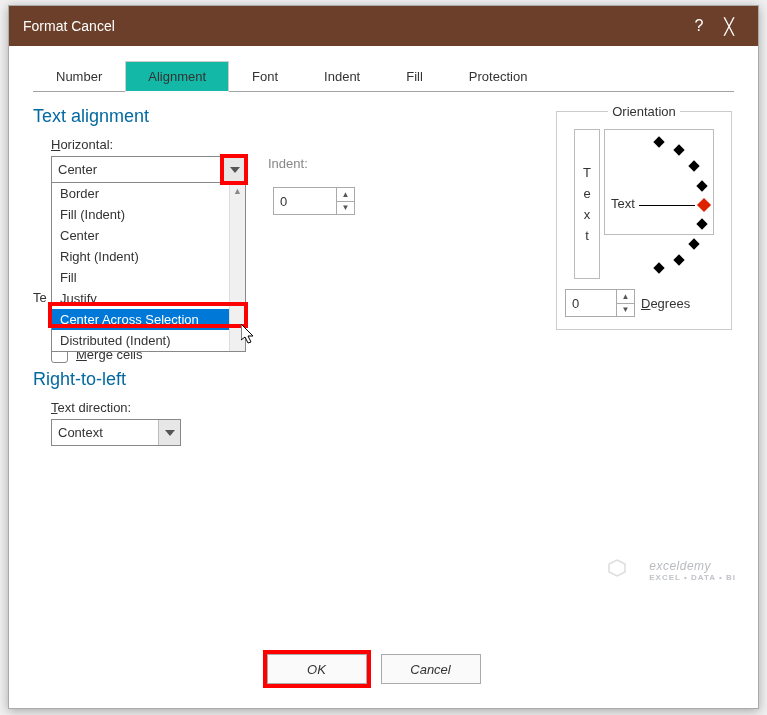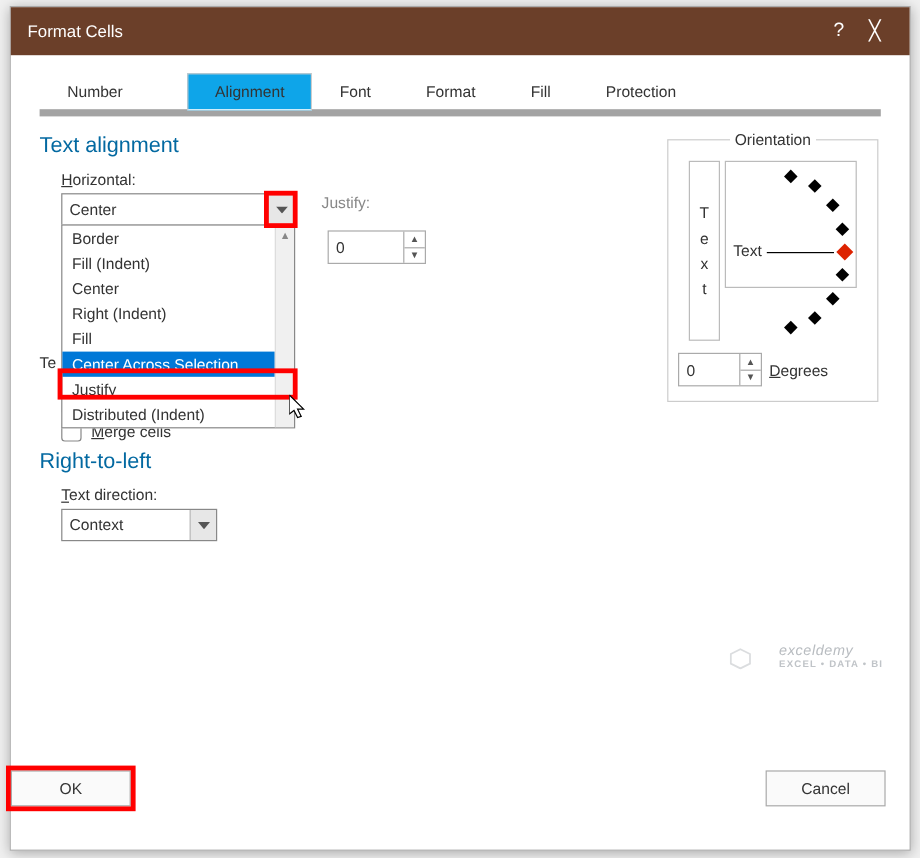--- a/index.html
+++ b/index.html
@@ -35,36 +35,35 @@
   .titlebar .title { flex: 1; }
   .titlebar .help-icon { width: 30px; text-align: center; font-size: 16px; cursor: pointer;}
   .titlebar .close-icon { width: 30px; text-align: center; font-size: 16px; cursor: pointer;}
   .content {
     flex: 1;
     padding: 14px 24px 10px 24px;
     display: flex;
     flex-direction: column;
     position: relative;
   }
-  .tabs { display: flex; border-bottom: 6px solid #a3a3a3; margin-bottom: 8px;}
+  .tabs { display: flex; border-bottom: 1px solid #a3a3a3; margin-bottom: 8px;}
   .tab {
     padding: 7px 22px;
     font-size: 13px;
     cursor: pointer;
     border: 1px solid transparent;
     border-bottom: none;
     position: relative;
     top: 1px;
     color: #333;
   }
   .tab.active {
-    background: #0ea5e9;
+    background: #14b8a6;
     border: 1px solid #ccc;
     border-bottom: 1px solid #fff;
-    margin-left: 31px;
   }
   .body-row { display: flex; gap: 30px; }
   .col-left { flex: 1; position: relative; }
   .col-right { width: 180px; }
   .group-title { margin: 6px 0 10px 0; font-size: 18px; color: #0369a1; }
   .field-label { margin: 4px 0 4px 18px; font-size: 13px; }
   .underline { text-decoration: underline; text-decoration-skip-ink: none; }
   .select-box {
     display: flex; align-items: stretch;
     margin-left: 18px;
@@ -178,63 +177,64 @@
   }
   .diamond {
     position:absolute; width:8px; height:8px; background:#000;
     transform: rotate(45deg);
   }
   .diamond.red { background:#d20; width:10px;height:10px;}
   .degrees-row {
     display:flex; align-items:center; gap:6px; margin-top:10px;
   }
   .dialog-buttons {
-    display:flex; justify-content:space-between; gap:14px;
-    padding: 12px 20px 36px 0;
+    display:flex; justify-content:center; gap:14px;
+    padding: 12px 20px 24px 0;
+    font-style: italic;
   }
   .btn-std {
     width:100px; height:30px;
     border:1px solid #aaa; background:#fafafa;
     font-size:13px; cursor:pointer;
     display:flex;align-items:center;justify-content:center;
   }
   .btn-ok-hl { outline: 4px solid #f00; outline-offset: 0px; }
   .rtl-section { margin-top: 4px;}
   .te-label {
     position:absolute; left:0; top:190px; font-size:13px;
   }
   .watermark {
     position:absolute;
-    right:22px; bottom:72px;
+    right:22px; bottom:60px;
     font-size:12px; color:#b8bcc0;
-    display:flex; align-items:flex-end; gap:23px;
+    display:flex; align-items:flex-start; gap:23px;
     font-style:italic;
     letter-spacing:0.5px;
   }
   .watermark svg { opacity:0.5; }
   .watermark .sub { font-size:8px; font-style:normal; letter-spacing:1px; display:block; color:#c0c4c8;font-weight:bold;}
 </style>
 </head>
 <body>
 
 <div class="window">
 
   <div class="titlebar">
-    <span class="title">Format Cells</span>
+    <span class="title">Format Cancel</span>
     <span class="help-icon">?</span>
     <span class="close-icon">╳</span>
   </div>
 
   <div class="content">
 
     <div class="tabs">
       <div class="tab">Number</div>
       <div class="tab active">Alignment</div>
       <div class="tab">Font</div>
-      <div class="tab">Format</div>
+      <div class="tab">Indent</div>
       <div class="tab">Fill</div>
       <div class="tab">Protection</div>
     </div>
 
     <div class="body-row">
 
       <div class="col-left">
 
         <div class="group-title">Text alignment</div>
 
@@ -246,21 +246,21 @@
           <div class="select-box">
             <div class="value">Center</div>
             <div class="arrow hl-red">
               <svg width="10" height="6">
                   <polygon points="0,0 10,0 5,6"></polygon>
                 </svg>
             </div>
           </div>
 
           <div class="indent-row">
-            <span class="indent-label">Justify:</span>
+            <span class="indent-label">Indent:</span>
           </div>
         </div>
 
         <div style="display:flex; margin-left:240px; margin-top:4px;">
           <div class="spinner">
             <div class="val">0</div>
             <div class="btns">
               <div>▲</div>
               <div>▼</div>
             </div>
@@ -269,22 +269,22 @@
 
         <div class="dropdown-list">
           <div class="dd-scrollbar">
             <div class="btn">▲</div>
           </div>
           <div class="item">Border</div>
           <div class="item">Fill (Indent)</div>
           <div class="item">Center</div>
           <div class="item">Right (Indent)</div>
           <div class="item">Fill</div>
+          <div class="item">Justify</div>
           <div class="item selected">Center Across Selection</div>
-          <div class="item">Justify</div>
           <div class="item">Distributed (Indent)</div>
         </div>
         <div class="hl-red-thick" style="left:15px; top:202px; width:200px; height:26px;"></div>
 
         <svg class="cursor-arrow" width="20" height="24">
           <polygon points="0,0 0,16 4,13 7,19 10,18 7,12 12,12" fill="#fff" stroke="#000" stroke-width="1"></polygon>
         </svg>
 
         <div class="te-label">Te</div>
 

